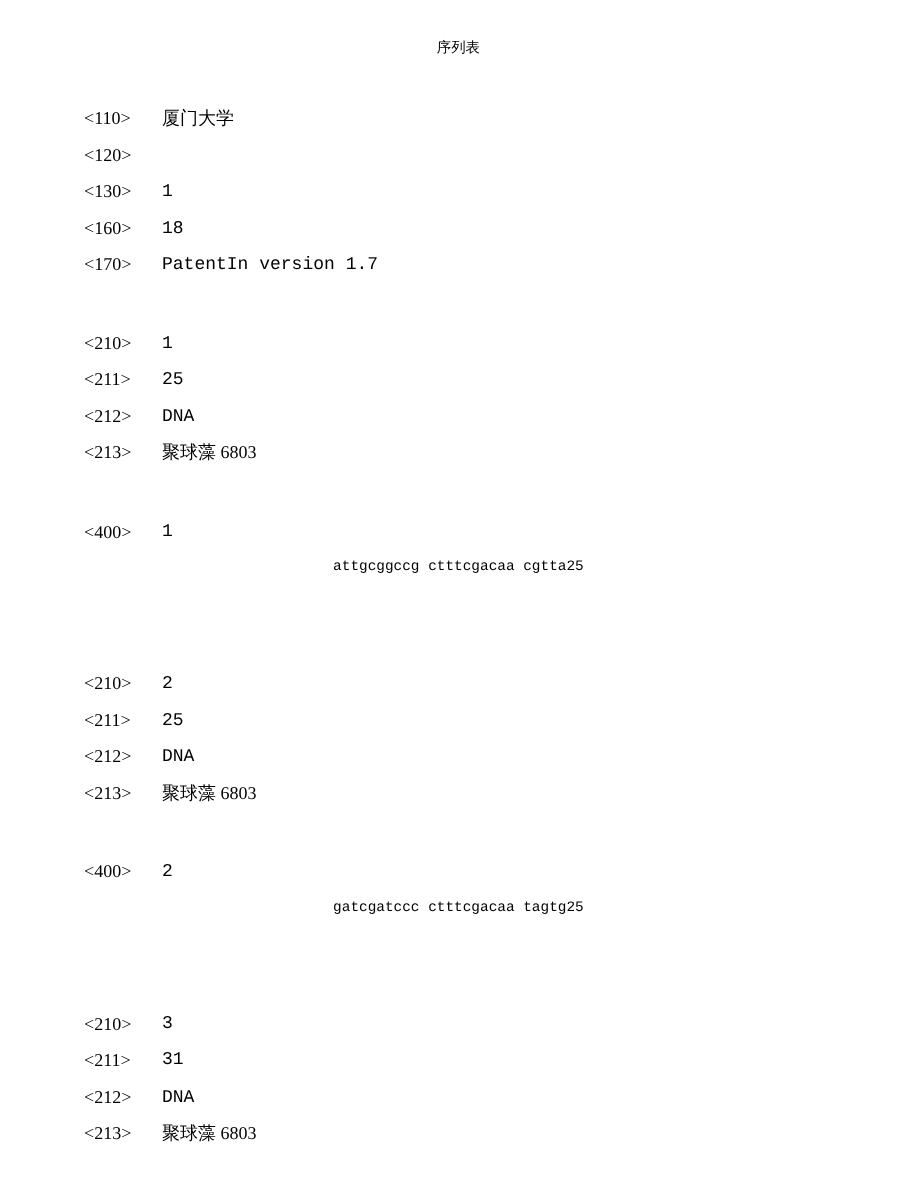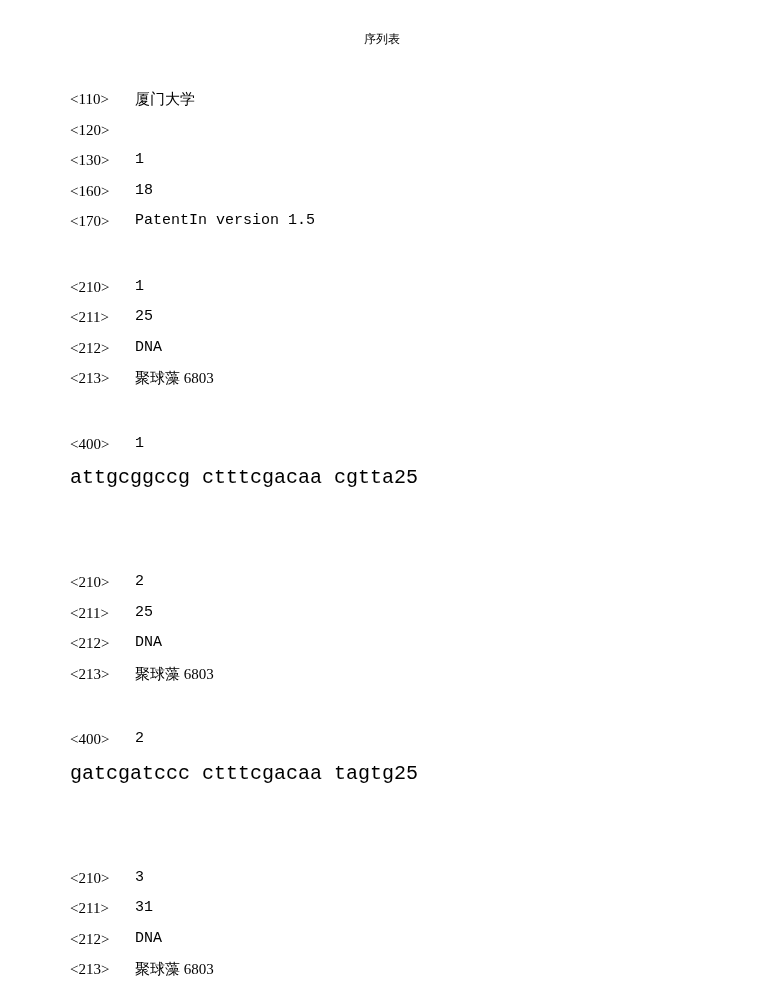--- a/index.html
+++ b/index.html
@@ -28,23 +28,23 @@
     }
     .tag {
       width: 65px;
       flex-shrink: 0;
     }
     .section-gap {
       height: 35px;
     }
     .sequence-row {
       display: flex;
-      justify-content: flex-start;
+      justify-content: center;
       font-family: "Courier New", monospace;
-      font-size: 20px;
+      font-size: 12px;
       margin-bottom: 8px;
     }
     .mono {
       font-family: "Courier New", monospace;
     }
   </style>
 </head>
 <body>
 
 <div class="title">序列表</div>
@@ -59,21 +59,21 @@
 <div class="entry">
   <span class="tag">&lt;130&gt;</span>
   <span class="mono">1</span>
 </div>
 <div class="entry">
   <span class="tag">&lt;160&gt;</span>
   <span class="mono">18</span>
 </div>
 <div class="entry">
   <span class="tag">&lt;170&gt;</span>
-  <span class="mono">PatentIn version 1.5</span>
+  <span class="mono">PatentIn version 1.7</span>
 </div>
 
 <div class="section-gap"></div>
 
 <div class="entry">
   <span class="tag">&lt;210&gt;</span>
   <span class="mono">1</span>
 </div>
 <div class="entry">
   <span class="tag">&lt;211&gt;</span>

